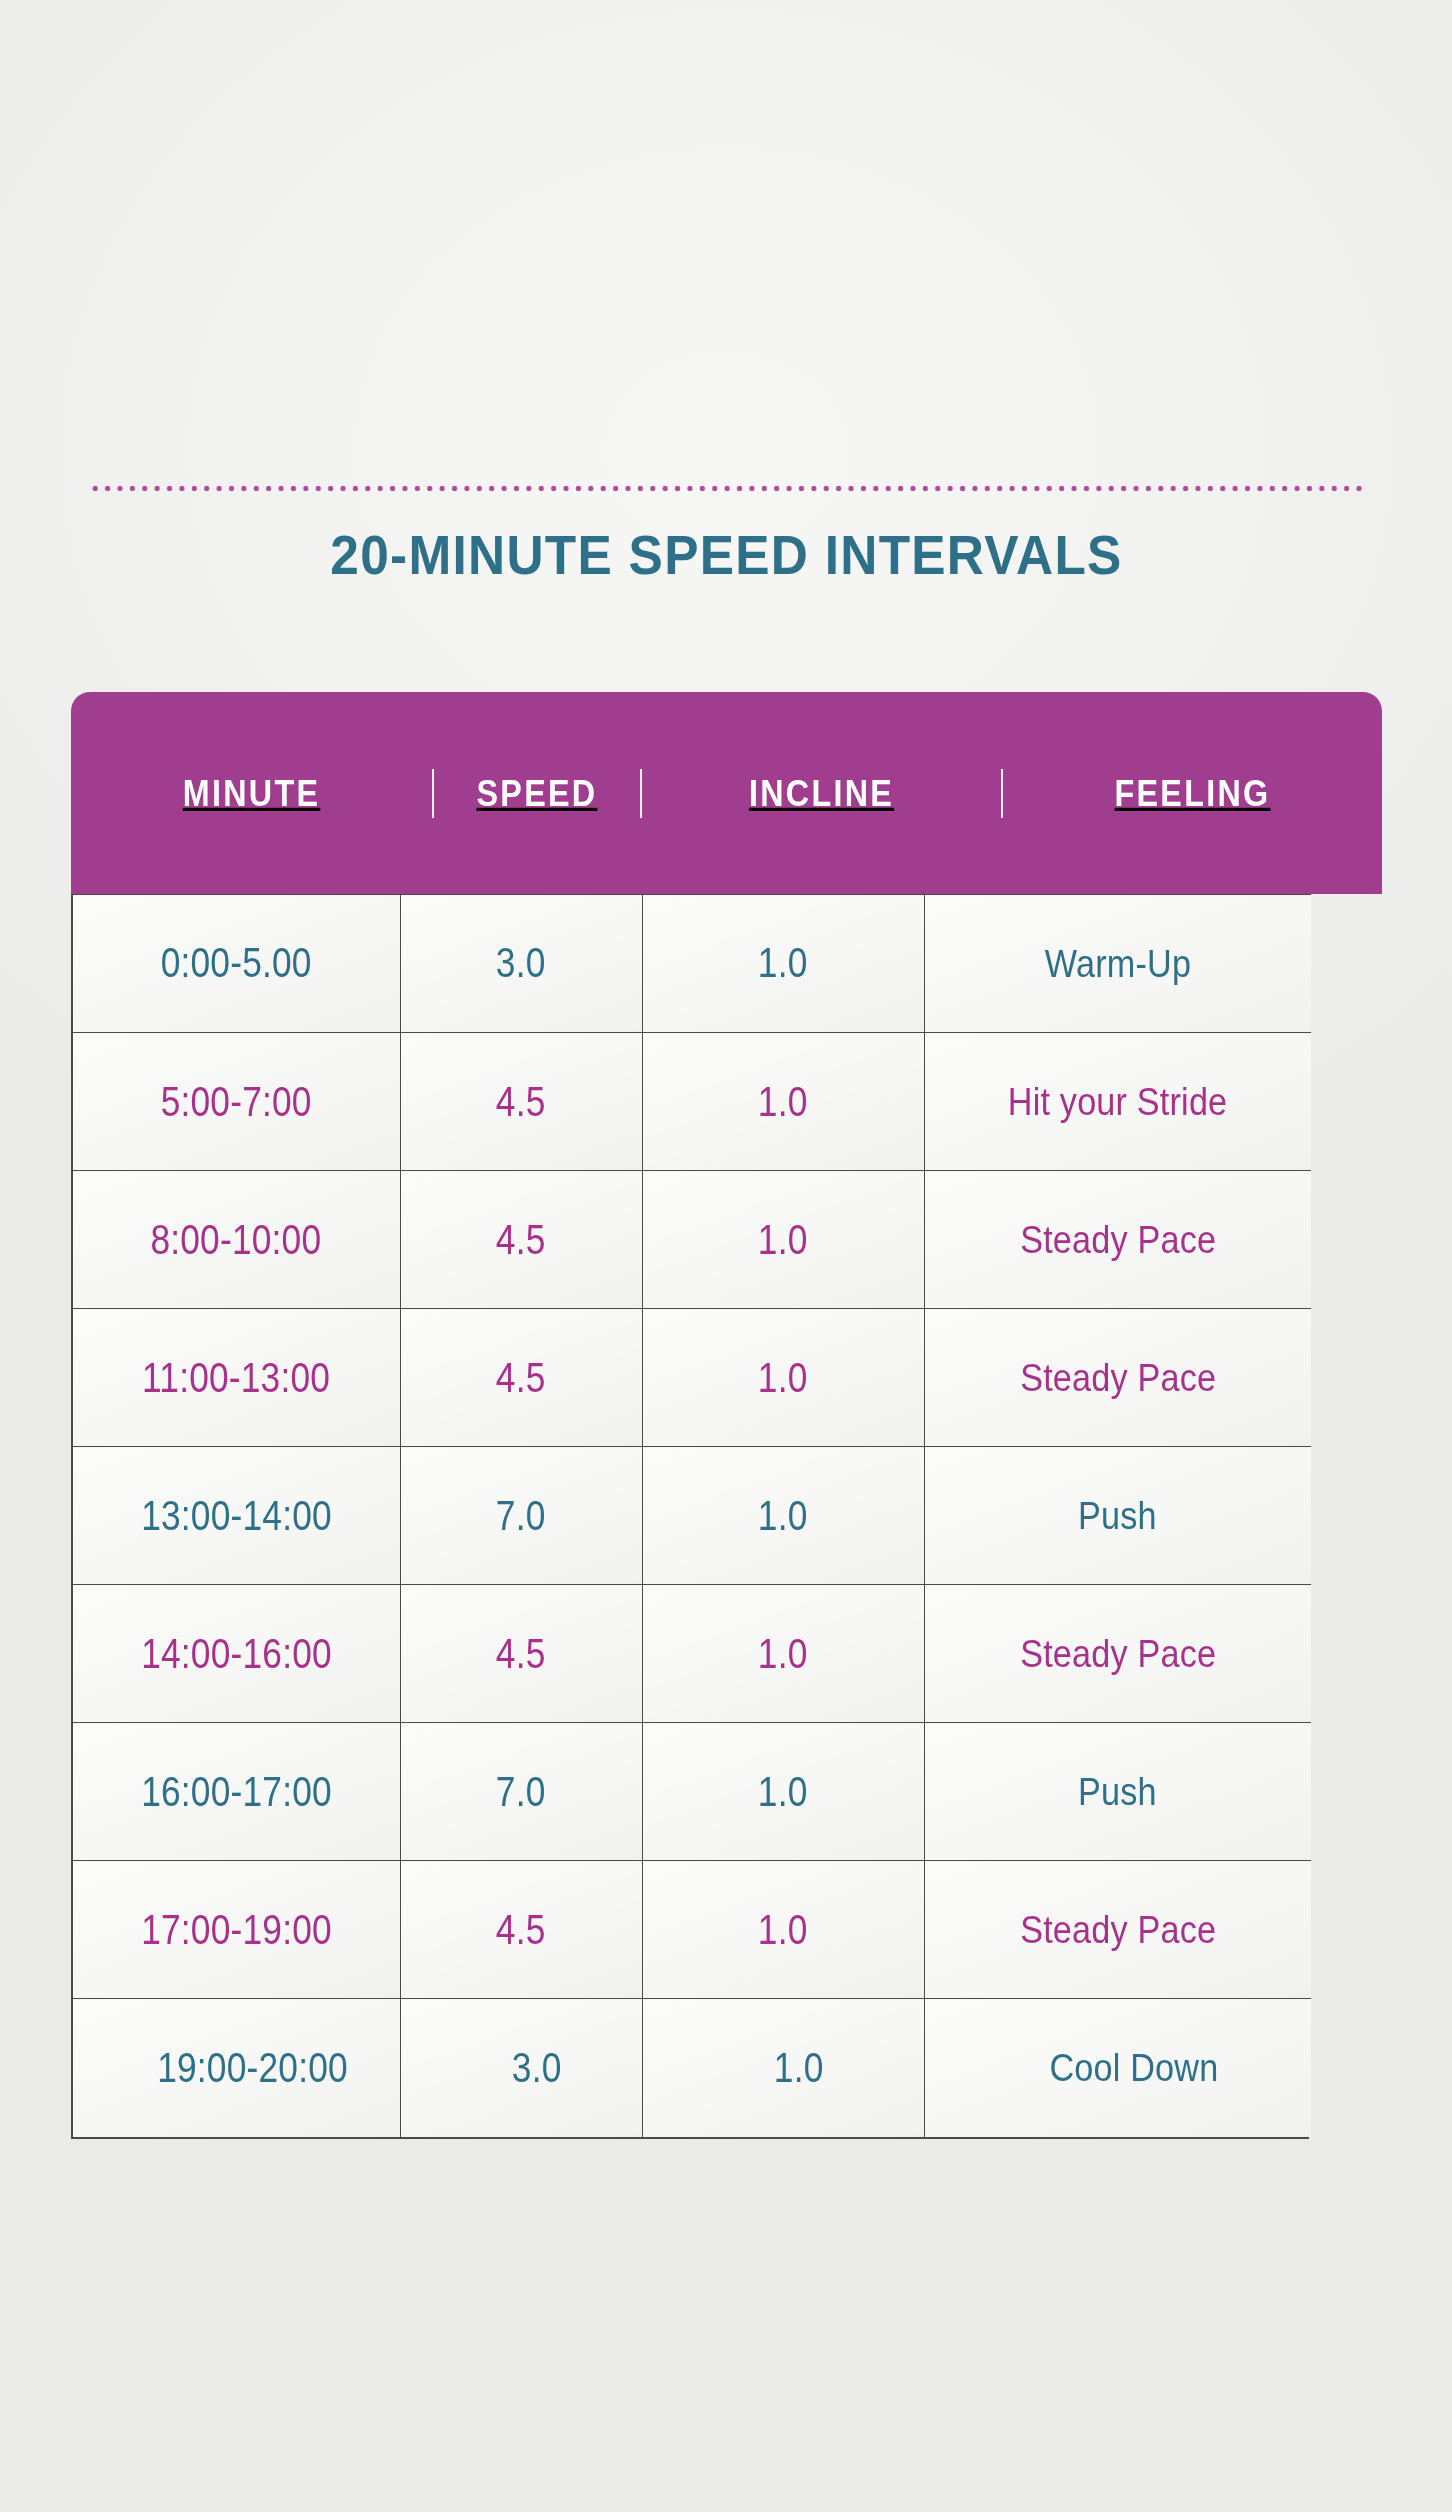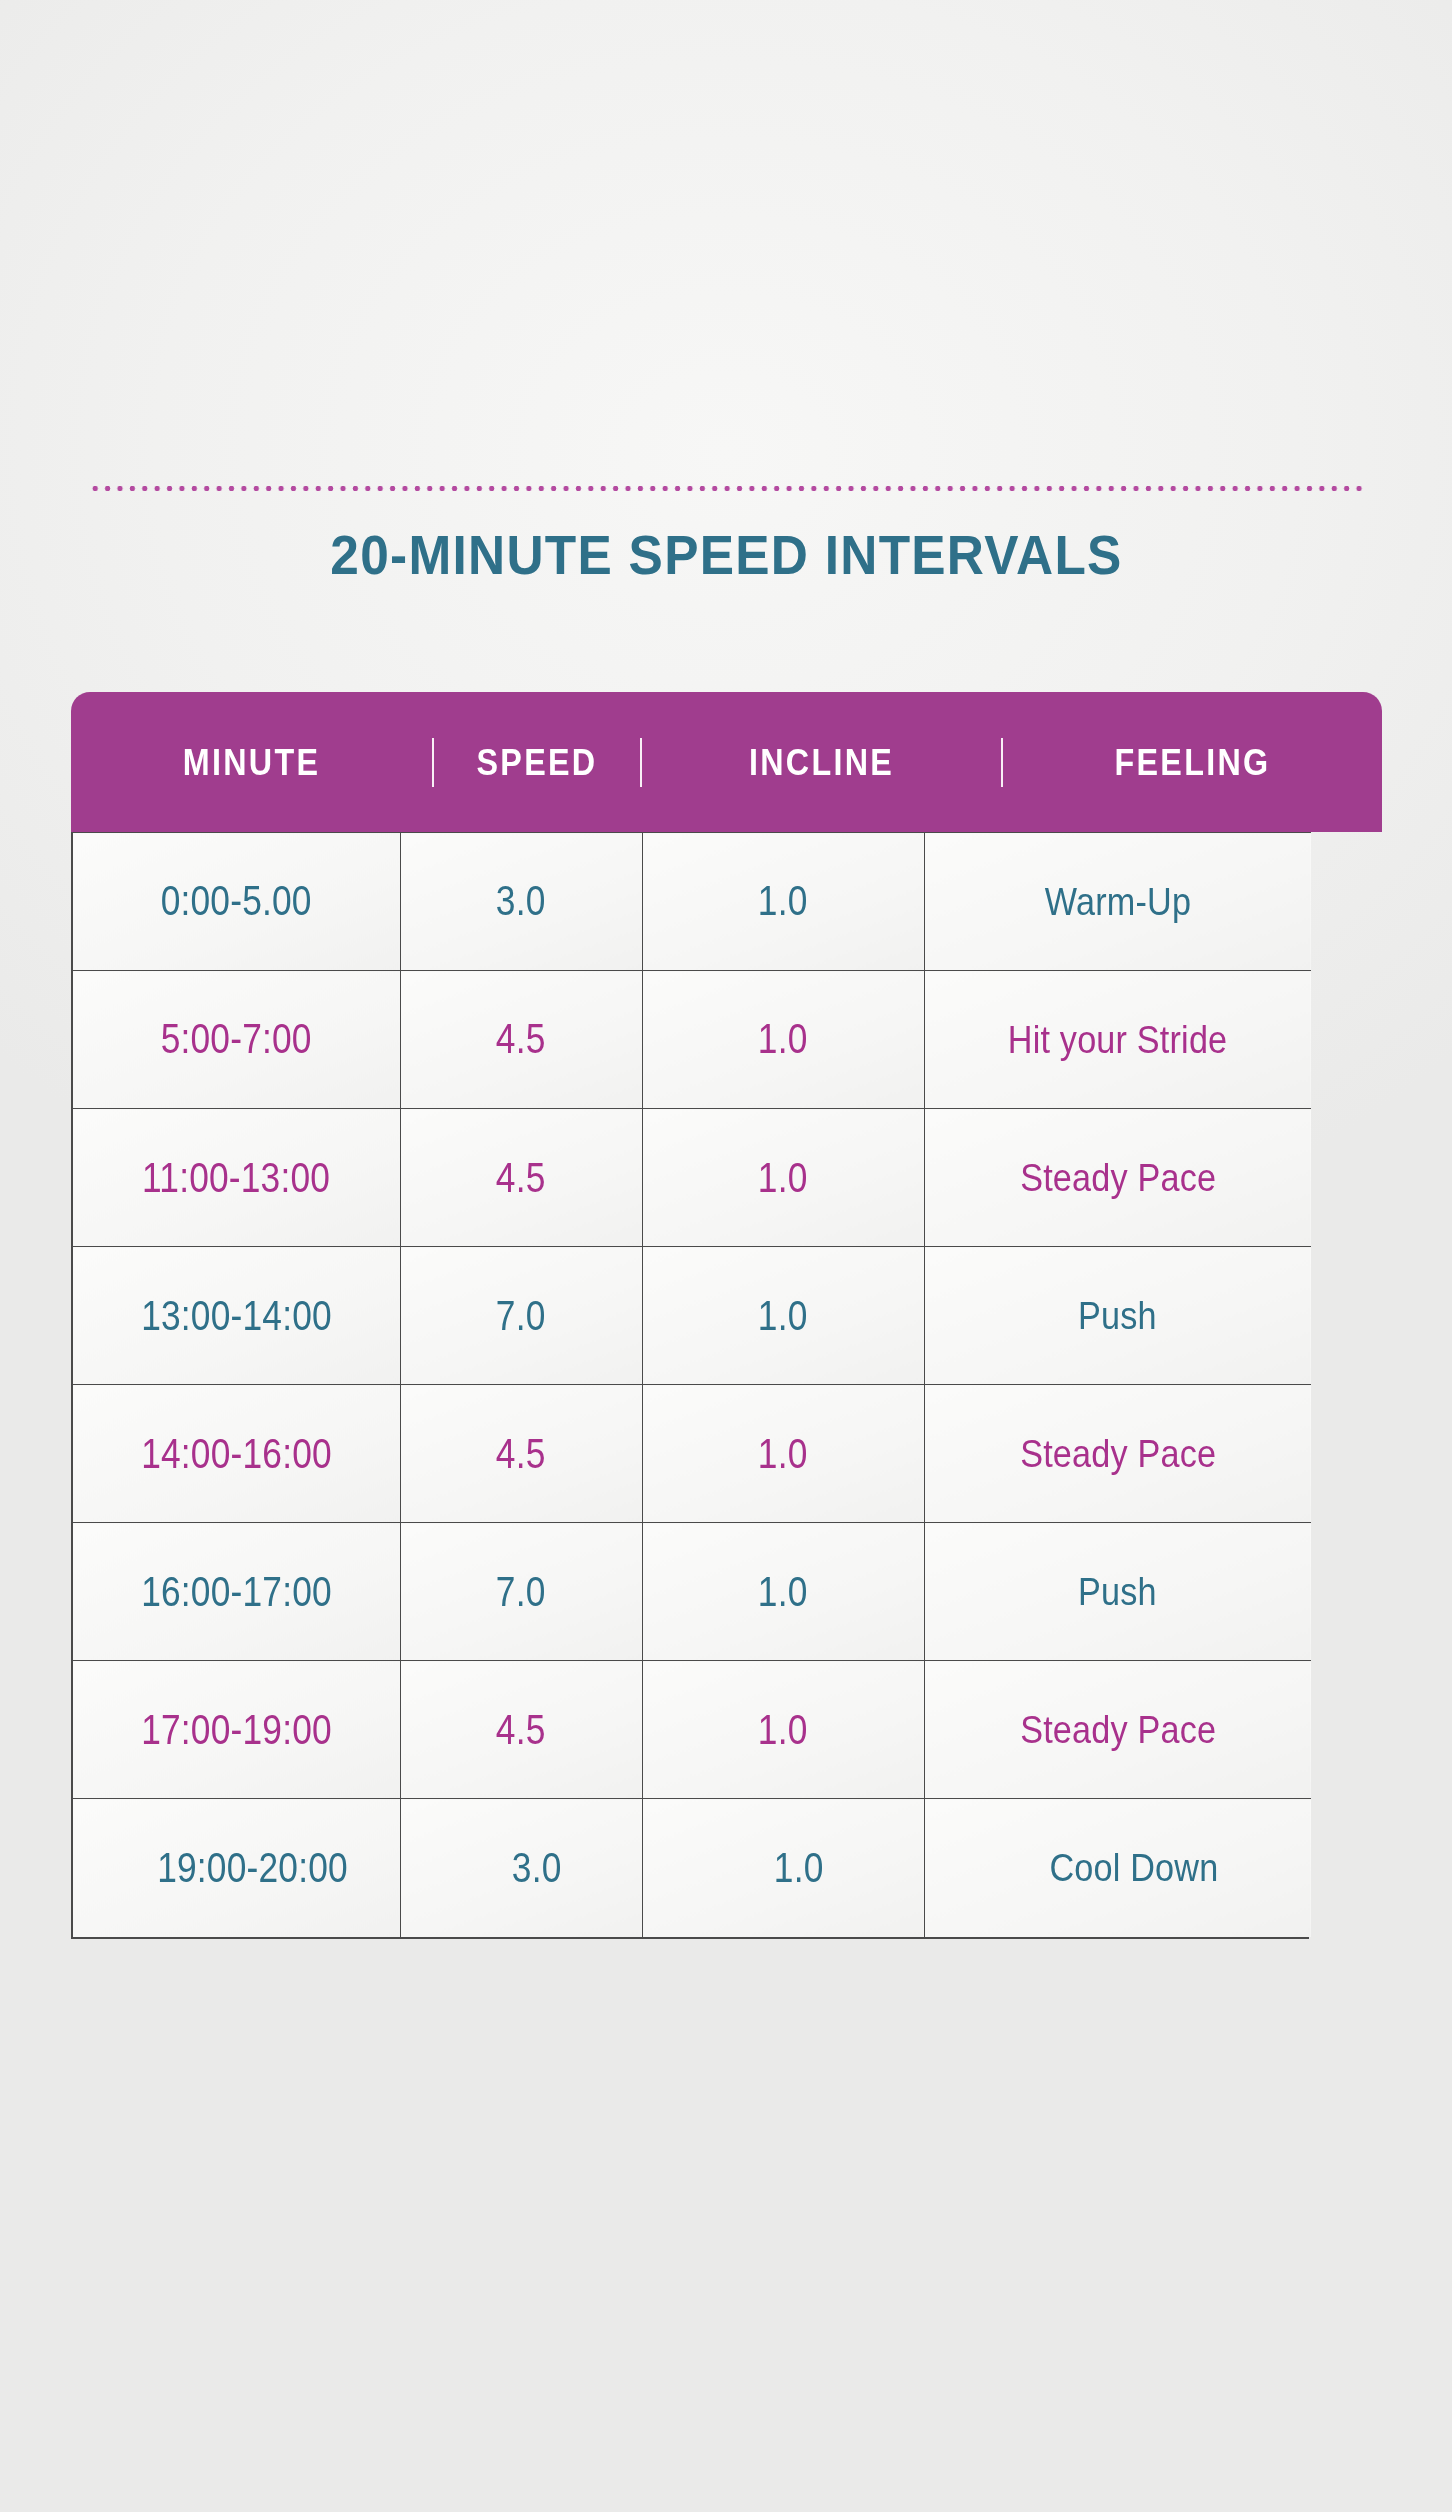--- a/index.html
+++ b/index.html
@@ -92,26 +92,27 @@
 
   
   .table-wrap {
     position: absolute;
     left: 71px;
     top: 692px;
     width: 1311px;
   }
 
   .table-head {
-    height: 140px;
+    height: 202px;
     background: #a03d8e;
     border-radius: 19px 19px 0 0;
     display: flex;
     align-items: center;
     position: relative;
+    text-decoration: underline;
   }
 
   .th {
     color: #ffffff;
     font-size: 34px;
     font-weight: bold;
     letter-spacing: 2.4px;
     text-align: center;
     transform: scaleX(0.95) scaleY(1.06);
     white-space: nowrap;
@@ -211,20 +212,26 @@
               <td class="cell-incline"><span class="cell-txt">1.0</span></td>
               <td class="cell-feeling"><span class="cell-txt">Warm-Up</span></td>
             </tr>
             <tr class="row-magenta">
               <td class="cell-minute"><span class="cell-txt">5:00-7:00</span></td>
               <td class="cell-speed"><span class="cell-txt">4.5</span></td>
               <td class="cell-incline"><span class="cell-txt">1.0</span></td>
               <td class="cell-feeling"><span class="cell-txt">Hit your Stride</span></td>
             </tr>
             <tr class="row-magenta">
+              <td class="cell-minute"><span class="cell-txt">8:00-10:00</span></td>
+              <td class="cell-speed"><span class="cell-txt">4.5</span></td>
+              <td class="cell-incline"><span class="cell-txt">1.0</span></td>
+              <td class="cell-feeling"><span class="cell-txt">Steady Pace</span></td>
+            </tr>
+            <tr class="row-magenta">
               <td class="cell-minute"><span class="cell-txt">11:00-13:00</span></td>
               <td class="cell-speed"><span class="cell-txt">4.5</span></td>
               <td class="cell-incline"><span class="cell-txt">1.0</span></td>
               <td class="cell-feeling"><span class="cell-txt">Steady Pace</span></td>
             </tr>
             <tr class="row-teal">
               <td class="cell-minute"><span class="cell-txt">13:00-14:00</span></td>
               <td class="cell-speed"><span class="cell-txt">7.0</span></td>
               <td class="cell-incline"><span class="cell-txt">1.0</span></td>
               <td class="cell-feeling"><span class="cell-txt">Push</span></td>

